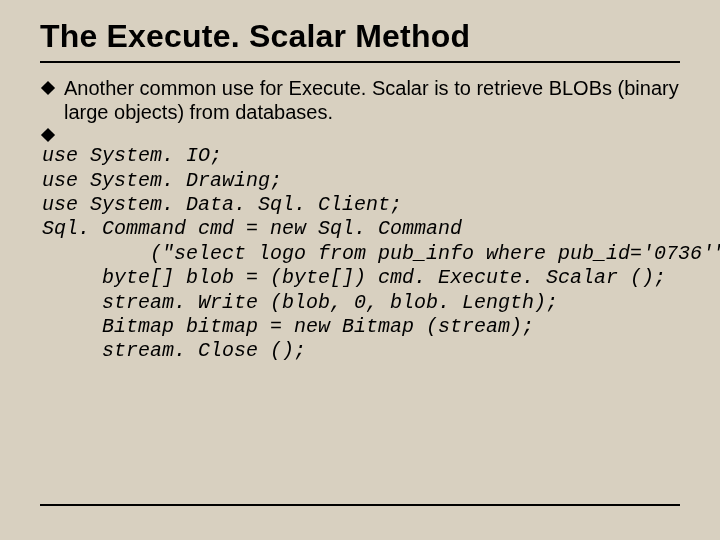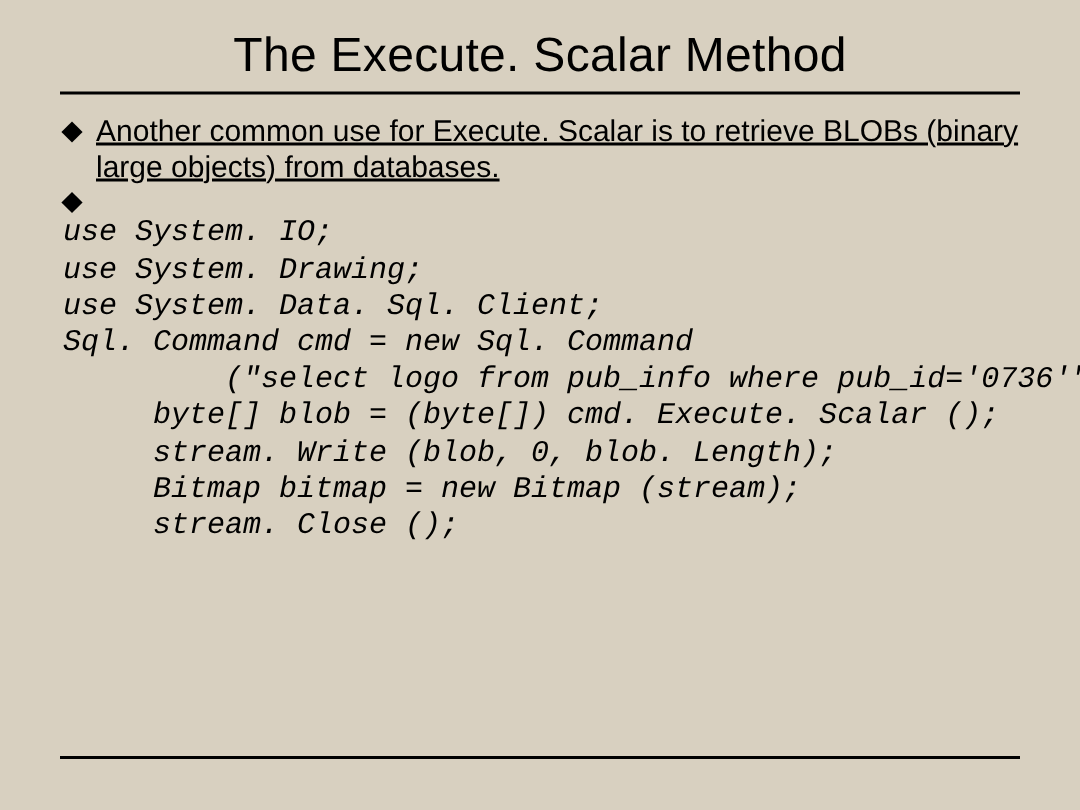--- a/index.html
+++ b/index.html
@@ -14,22 +14,22 @@
   }
   .slide {
     box-sizing: border-box;
     width: 720px;
     height: 540px;
     padding: 18px 40px 0 40px;
     position: relative;
   }
   .title {
     font-size: 32px;
-    font-weight: 400;
-    text-align: center;
+    font-weight: 700;
+    text-align: left;
     margin: 0 0 6px 0;
     letter-spacing: 0.2px;
   }
   .hr {
     border: none;
     border-top: 2px solid #000;
     margin: 0 0 14px 0;
   }
   .hr-bottom {
     position: absolute;
@@ -37,21 +37,20 @@
     right: 40px;
     bottom: 34px;
     border: none;
     border-top: 2px solid #000;
     margin: 0;
   }
   .bullets {
     margin: 0 0 20px 0;
     padding: 0;
     list-style: none;
-    text-decoration: underline;
   }
   .bullets li {
     position: relative;
     padding-left: 24px;
     font-size: 20px;
     line-height: 1.18;
     margin: 0;
   }
   .bullets li .diamond-icon {
     position: absolute;

